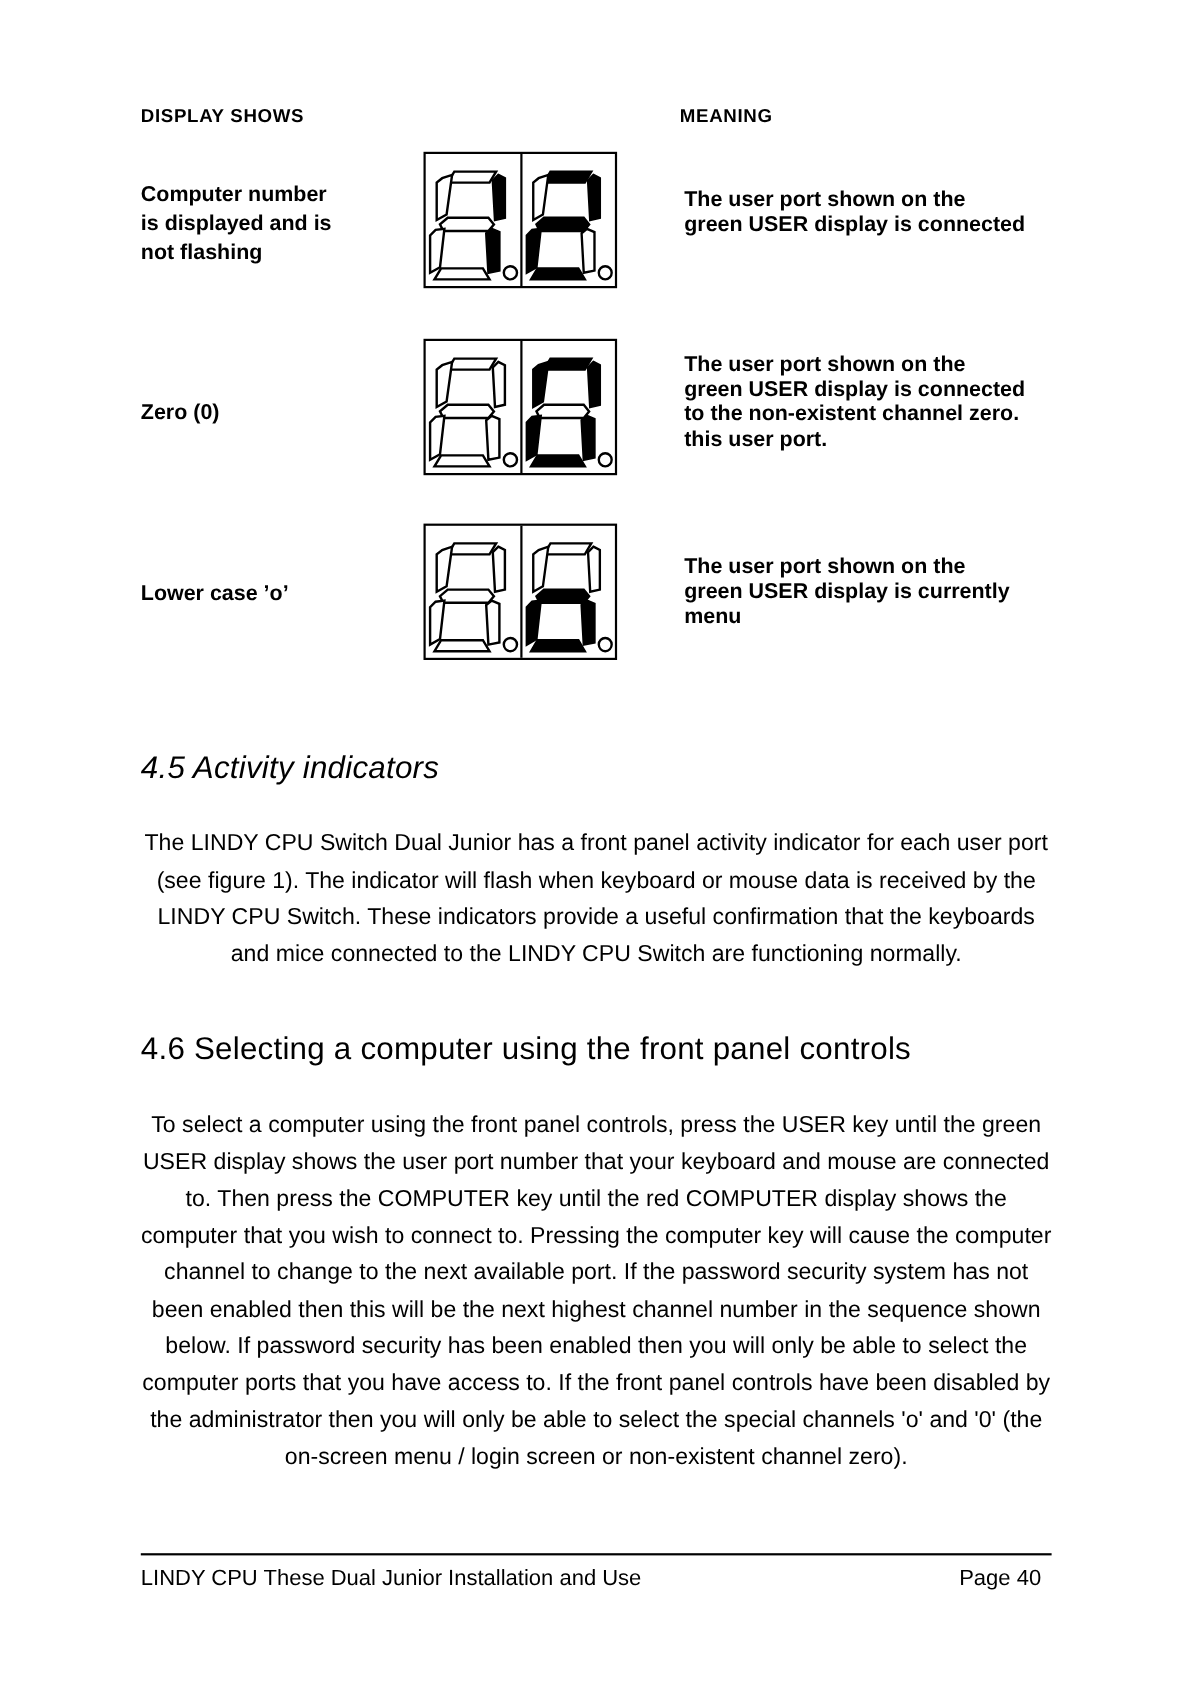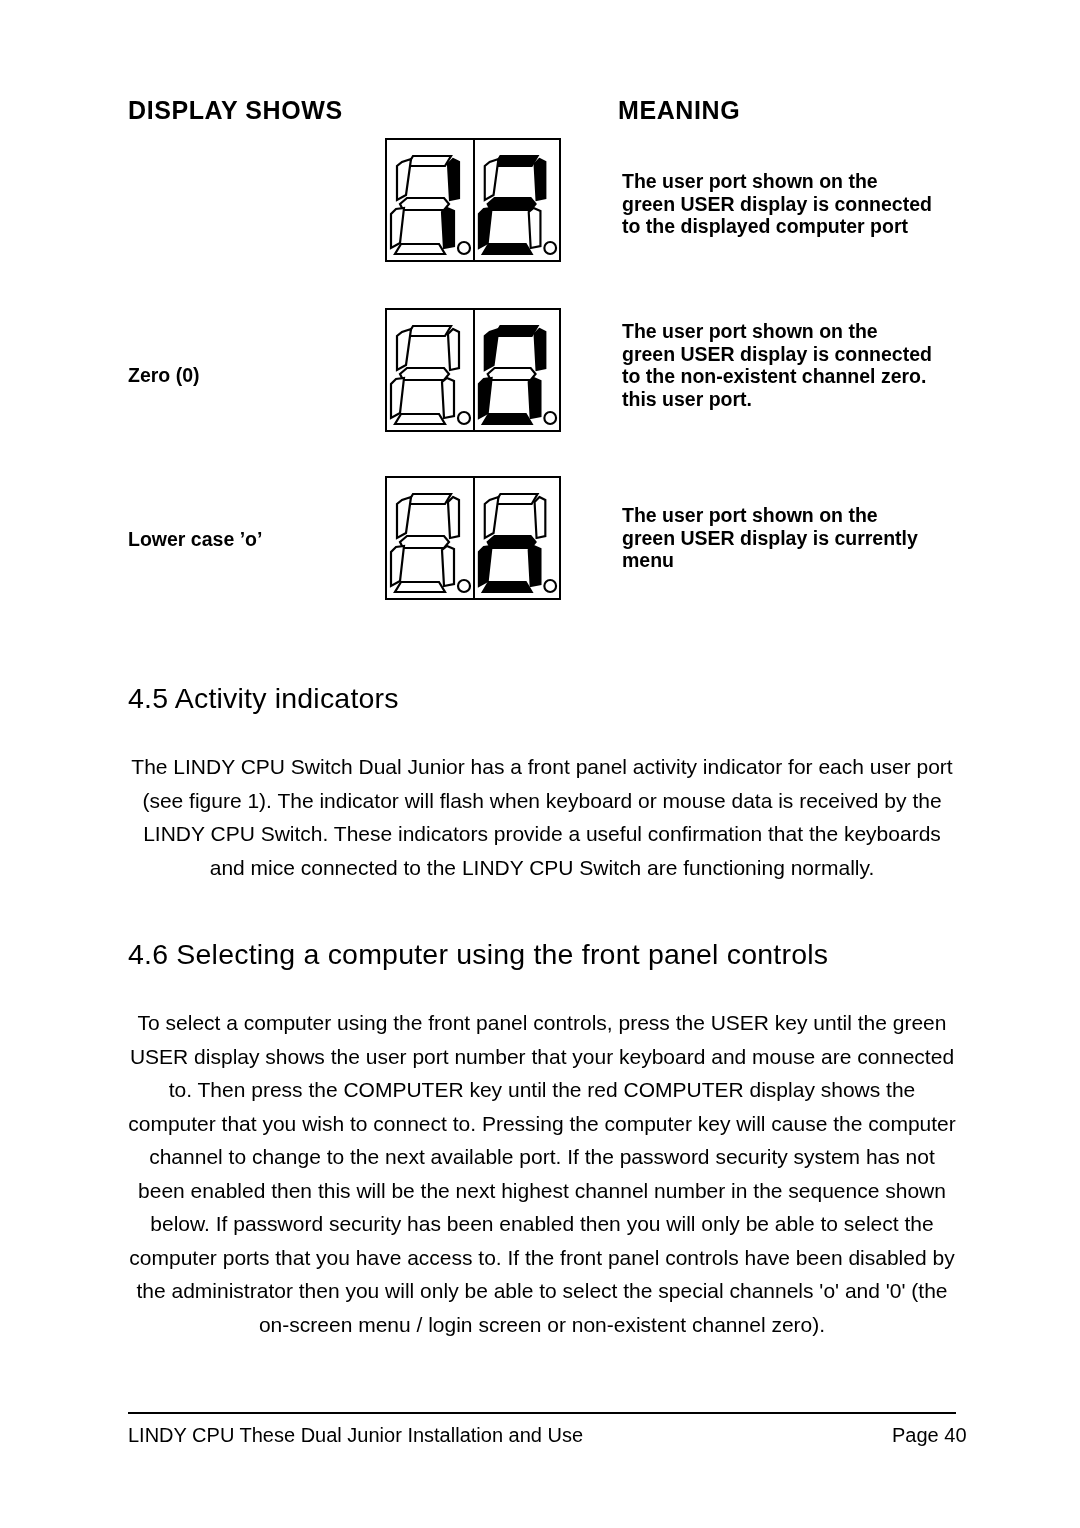--- a/index.html
+++ b/index.html
@@ -32,21 +32,21 @@
   }
 
   .hdr-row {
     position: relative;
     height: 46px;
   }
   .hdr {
     position: absolute;
     top: 0;
     font-weight: bold;
-    font-size: 25px;
+    font-size: 17px;
     letter-spacing: 0.6px;
     white-space: nowrap;
   }
   .hdr-left  { left: 0px; }
   .hdr-right { left: 490px; }
 
   .row {
     position: relative;
   }
   .row-1 { height: 170px; }
@@ -124,35 +124,40 @@
     height: 0;
     border-top: 2px solid #000;
   }
   .footer {
     position: absolute;
     top: 1424px;
     font-size: 20px;
     white-space: nowrap;
   }
   .footer-left  { left: 128px; }
-  .footer-right { left: 872px; margin-left: 20px; }
+  .footer-right { left: 872px; }
 </style>
 </head>
 <body>
 
 <div class="page">
 
   <div class="tbl">
 
     <div class="hdr-row">
       <div class="hdr hdr-left">DISPLAY SHOWS</div>
       <div class="hdr hdr-right">MEANING</div>
     </div>
 
     <div class="row row-1">
+      <div class="cell-left" style="top:22px;">
+        <div>Computer number</div>
+        <div>is displayed and is</div>
+        <div>not flashing</div>
+      </div>
 
       <div class="seg-module" style="top:-4px;">
         <div class="seg-digit">
           <svg viewBox="0 0 86 120" preserveAspectRatio="none">
             <polygon class="seg-off" points="26,16 64,16 58,26 26,26 20,26"></polygon>
             <polygon class="seg-off" points="24,19 19,55 10,60 10,26 15,22"></polygon>
             <polygon class="seg-on" points="66,19 72,22 72,58 63,60 61,24"></polygon>
             <polygon class="seg-off" points="20,58 57,58 62,64 57,70 16,70 13,64"></polygon>
             <polygon class="seg-off" points="17,68 13,103 4,108 4,74 9,69"></polygon>
             <polygon class="seg-on" points="60,68 67,71 67,106 57,108 55,72"></polygon>
@@ -170,21 +175,20 @@
             <polygon class="seg-off" points="60,68 67,71 67,106 57,108 55,72"></polygon>
             <polygon class="seg-on" points="14,104 52,104 58,114 20,114 8,114"></polygon>
             <circle class="dp-off" cx="77" cy="108" r="6"></circle>
           </svg>
         </div>
       </div>
 
       <div class="cell-right" style="top:28px;">
         <div>The user port shown on the</div>
         <div>green USER display is connected</div>
-        <div>to the displayed computer port</div>
       </div>
     </div>
 
     <div class="row row-2">
       <div class="cell-left" style="top:50px;">
         <div>Zero (0)</div>
       </div>
 
       <div class="seg-module" style="top:-4px;">
         <div class="seg-digit">
@@ -254,21 +258,21 @@
       </div>
 
       <div class="cell-right" style="top:22px;">
         <div>The user port shown on the</div>
         <div>green USER display is currently</div>
         <div>menu</div>
       </div>
     </div>
   </div>
 
-  <div class="h2" style="top:682px;">4.5 Activity indicators</div>
+  <div class="h2" style="top:682px;font-style:italic;">4.5 Activity indicators</div>
   <div class="body" style="top:750px;">The LINDY CPU Switch Dual Junior has a front panel activity indicator for each user port (see figure 1). The indicator will flash when keyboard or mouse data is received by the LINDY CPU Switch. These indicators provide a useful confirmation that the keyboards and mice connected to the LINDY CPU Switch are functioning normally.</div>
 
   <div class="h2" style="top:938px;">4.6 Selecting a computer using the front panel controls</div>
   <div class="body" style="top:1006px;">To select a computer using the front panel controls, press the USER key until the green USER display shows the user port number that your keyboard and mouse are connected to. Then press the COMPUTER key until the red COMPUTER display shows the computer that you wish to connect to. Pressing the computer key will cause the computer channel to change to the next available port. If the password security system has not been enabled then this will be the next highest channel number in the sequence shown below. If password security has been enabled then you will only be able to select the computer ports that you have access to. If the front panel controls have been disabled by the administrator then you will only be able to select the special channels 'o' and '0' (the on-screen menu / login screen or non-existent channel zero).</div>
 
   <div class="footer-rule"></div>
   <div class="footer footer-left">LINDY CPU These Dual Junior  Installation and Use</div>
   <div class="footer footer-right">Page 40</div>
 
 </div>

